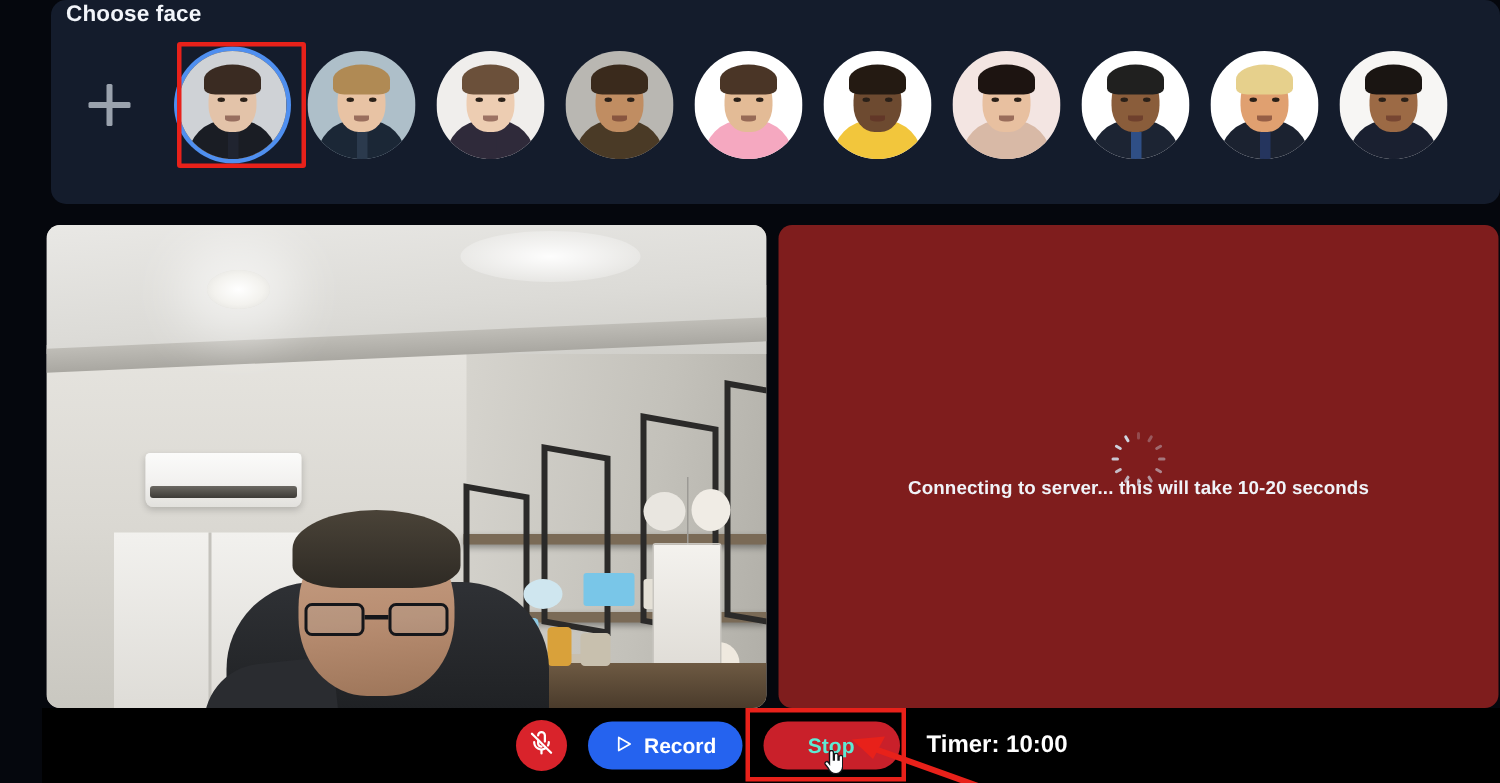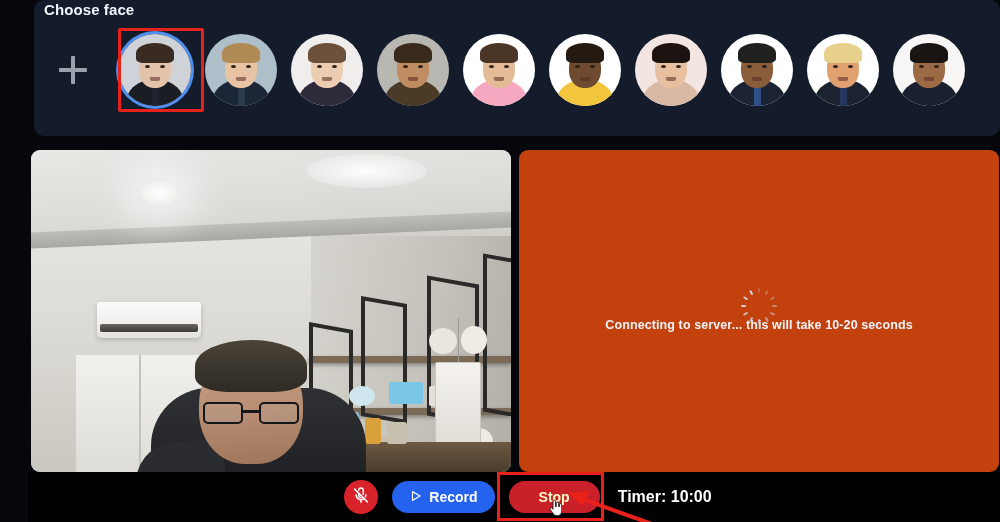--- a/index.html
+++ b/index.html
@@ -67,21 +67,21 @@
   .av .suit { position: absolute; bottom: 0; width: 100%; height: 26px; }
   .av .tie  { position: absolute; bottom: 0; width: 7px; height: 20px; left: 50%; margin-left: -3.5px; }
 
   
   .video-left {
     position: absolute; left: 3px; top: 150px; width: 480px; height: 322px;
     background: #0a0d15; border-radius: 9px; overflow: hidden;
   }
   .video-right {
     position: absolute; left: 491px; top: 150px; width: 480px; height: 322px;
-    background: #c2410c; border-radius: 9px; overflow: hidden;
+    background: #7f1d1d; border-radius: 9px; overflow: hidden;
   }
   .status-wrap {
     position: absolute; left: 0; right: 0; top: 138px;
     text-align: center;
   }
   .spinner {
     position: relative; width: 18px; height: 18px; margin: 0 auto 12px auto;
   }
   .spinner i {
     position: absolute; left: 50%; top: 50%; width: 2px; height: 5px;
@@ -214,21 +214,21 @@
   }
   .rec-btn {
     display: flex; align-items: center; gap: 6px;
     height: 32px; padding: 0 17px; border: none; border-radius: 16px;
     background: #2563ef; color: #ffffff; font-size: 14px; font-weight: bold;
     font-family: "Liberation Sans", sans-serif; cursor: pointer;
   }
   .stop-wrap { position: relative; flex: 0 0 auto; }
   .stop-btn {
     display: block; height: 32px; padding: 0 30px; border: none; border-radius: 16px;
-    background: #c9202a; color: #fef9c3; font-size: 14px; font-weight: bold;
+    background: #c9202a; color: #5eead4; font-size: 14px; font-weight: bold;
     font-family: "Liberation Sans", sans-serif; cursor: pointer;
   }
   .stop-hl {
     position: absolute; left: -12px; top: -9px; width: 107px; height: 49px;
     border: 3px solid #e8211a; pointer-events: none;
   }
   .timer {
     font-size: 16px; font-weight: bold; color: #ffffff; margin-left: 4px;
     white-space: nowrap;
   }

